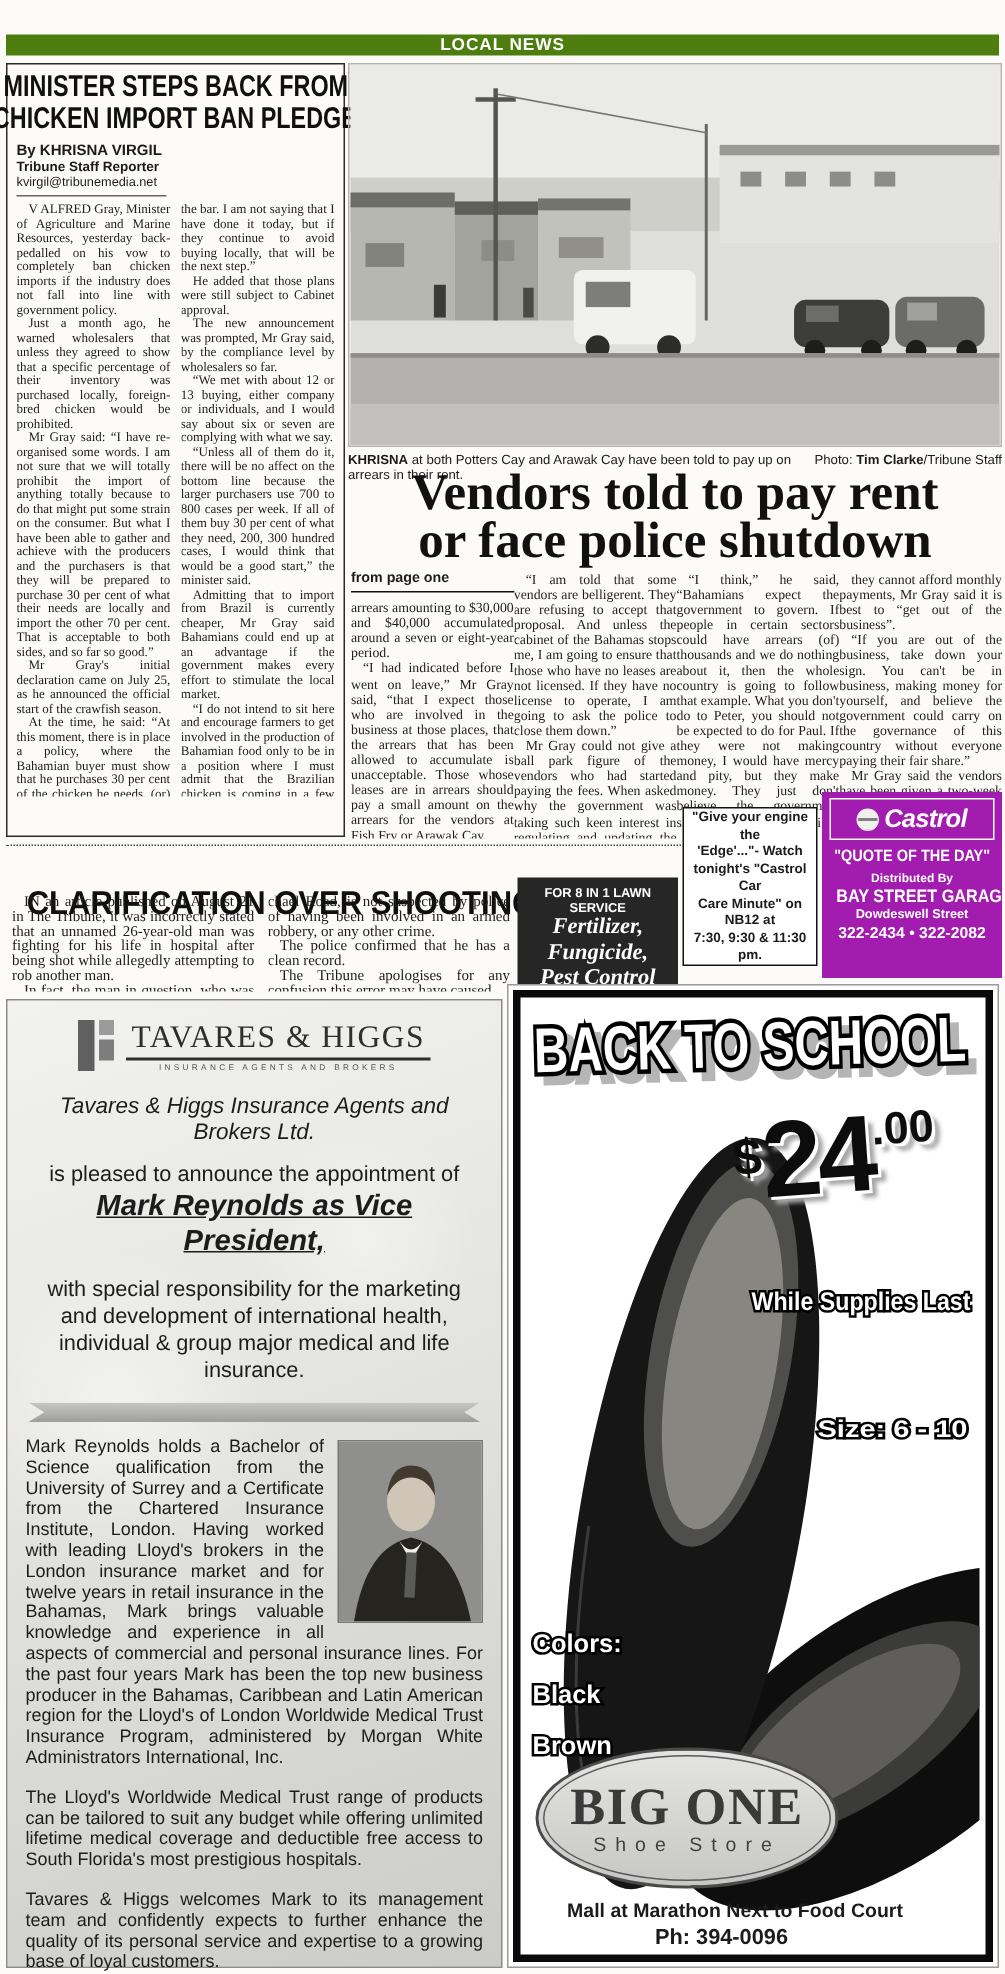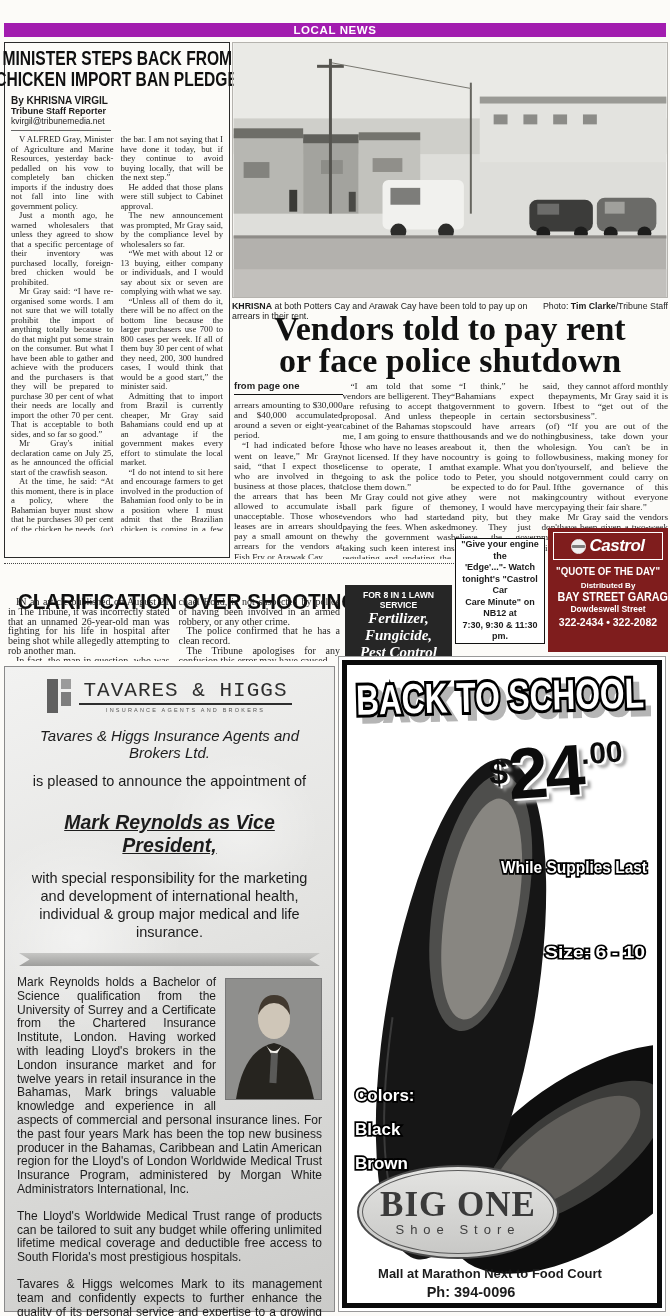--- a/index.html
+++ b/index.html
@@ -4,21 +4,21 @@
 <style>
   html,body{margin:0;padding:0;background:#e9e7e2;}
   .page{position:relative;width:670px;height:1316px;background:#fcfbf8;color:#1b1b1b;
         font-family:"Liberation Sans",sans-serif;overflow:hidden;margin:0 auto;}
   .abs{position:absolute;}
 
   
   .mast{left:4px;top:2px;width:662px;height:17px;border-bottom:2px solid #141414;
         display:flex;justify-content:space-between;align-items:flex-end;font-size:10px;padding-bottom:2px;box-sizing:border-box;}
   .mast .paper{font-weight:bold;}
-  .banner{left:4px;top:23px;width:662px;height:14px;background:#a21caf;color:#fff;
+  .banner{left:4px;top:23px;width:662px;height:14px;background:#4d7c0f;color:#fff;
           text-align:center;font-size:11.5px;font-weight:bold;line-height:14px;letter-spacing:.6px;}
 
   
   .chicken{left:4px;top:42px;width:226px;height:516px;border:1.5px solid #2a2a2a;
            padding:5px 6px;box-sizing:border-box;background:#fcfbf8;}
   .ch-line{display:flex;justify-content:center;}
   .ch-line span{transform:scaleX(.78);white-space:nowrap;font-weight:bold;font-size:20px;line-height:21px;color:#101010;}
   .byline{margin-top:5px;}
   .byline .b1{font-weight:bold;font-size:10px;}
   .byline .b2{font-weight:bold;font-size:9px;}
@@ -60,21 +60,21 @@
   .lawn .l2{font-family:"Liberation Serif",serif;font-style:italic;font-weight:bold;font-size:15px;}
   .lawn .l4{font-size:10px;font-weight:bold;}
   .lawn .l5{font-size:10.5px;font-weight:bold;margin-top:1px;}
 
   
   .promo{left:455px;top:538px;width:90px;height:106px;border:1.5px solid #111;background:#fff;
          display:flex;align-items:center;justify-content:center;text-align:center;font-weight:bold;
          font-size:9px;line-height:11.5px;white-space:pre-line;padding:2px;box-sizing:border-box;z-index:4;}
 
   
-  .castrol{left:548px;top:528px;width:120px;height:124px;background:#7f1d1d;color:#fff;z-index:4;
+  .castrol{left:548px;top:528px;width:120px;height:124px;background:#a21caf;color:#fff;z-index:4;
            padding:4px 3px;box-sizing:border-box;text-align:center;}
   .c-logo{border:1px solid #fff;margin:0 2px;padding:3px 0;display:flex;justify-content:center;align-items:center;gap:3px;}
   .c-ball{width:13px;height:13px;border-radius:50%;border:1px solid #eee;
           background:linear-gradient(#f0f0f0 42%,#808080 42% 58%,#f0f0f0 58%);display:inline-block;}
   .c-brand{font-style:italic;font-weight:bold;font-size:17px;letter-spacing:-.5px;}
   .c-quote{font-size:11px;font-weight:bold;margin-top:5px;display:flex;justify-content:center;}
   .c-quote span{transform:scaleX(.88);white-space:nowrap;}
   .c-dist{font-size:8px;font-weight:bold;margin-top:4px;}
   .c-garage{font-size:12px;font-weight:bold;display:flex;justify-content:flex-start;}
   .c-garage span{transform:scaleX(.9);white-space:nowrap;}
@@ -87,27 +87,27 @@
            background:radial-gradient(circle 150px at 22% 42%,rgba(255,255,255,.5),transparent 70%),
                       radial-gradient(circle 110px at 72% 25%,rgba(255,255,255,.4),transparent 70%),
                       linear-gradient(160deg,#f2f2f1 0%,#e3e3e1 45%,#cbcbc9 100%);}
   .th-logo{display:flex;justify-content:center;align-items:center;gap:8px;margin-top:2px;}
   .th-icon{display:flex;gap:3px;align-items:flex-start;}
   .th-bar{width:11px;height:34px;background:#606060;}
   .th-sqcol{display:flex;flex-direction:column;gap:3px;}
   .th-sq1{width:10px;height:10px;background:#9b9b9b;}
   .th-sq2{width:10px;height:14px;background:#7d7d7d;}
   .th-nameblock{text-align:center;}
-  .th-name{font-family:Liberation Mono, monospace;font-size:21px;letter-spacing:1px;color:#2e2e2e;
+  .th-name{font-family:Liberation Serif, serif;font-size:21px;letter-spacing:1px;color:#2e2e2e;
            border-bottom:2px solid #2e2e2e;padding:0 4px 1px;}
   .th-sub{font-size:5.5px;letter-spacing:2.2px;color:#555;margin-top:2px;}
   .th-company{font-style:italic;font-size:15px;text-align:center;margin-top:14px;}
   .th-announce{font-size:14.5px;text-align:center;margin-top:12px;}
   .th-appointee{font-weight:bold;font-style:italic;font-size:19.5px;text-decoration:underline;
-                text-align:center;margin-top:22px;}
+                text-align:center;margin-top:2px;}
   .th-role{font-size:14.5px;line-height:18px;text-align:center;margin:12px auto 0;width:292px;}
   .ribbon{height:13px;margin:12px 2px 10px;background:linear-gradient(#c6c6c4,#9e9e9c);
           clip-path:polygon(0 0,3.5% 50%,0 100%,100% 100%,96.5% 50%,100% 0);}
   .th-bio{font-size:12px;line-height:13.8px;text-align:justify;}
   .th-bio p{margin:0 0 13px;}
   .portrait{float:right;width:95px;height:120px;margin:2px 0 6px 9px;border:1px solid #777;}
 
   
   .shoead{left:338px;top:656px;width:328px;height:656px;background:#fff;border:1px solid #999;
           padding:3px;box-sizing:border-box;}
@@ -125,21 +125,21 @@
   .sh-size{position:absolute;left:193px;top:276px;z-index:4;}
   .sh-colors{position:absolute;left:4px;top:416px;z-index:4;}
   .oval{position:absolute;left:10px;top:500px;width:202px;height:94px;z-index:4;
         border:2.5px solid #4a4a4a;border-radius:50%;background:linear-gradient(#e4e4e2,#c7c7c5);
         display:flex;flex-direction:column;justify-content:center;align-items:center;box-sizing:border-box;}
   .oval-inner{position:absolute;inset:3px;border:1.5px solid #5a5a5a;border-radius:50%;}
   .store{font-family:"Liberation Serif",serif;font-size:35px;font-weight:bold;color:#3a3a3a;
          letter-spacing:1px;line-height:34px;z-index:1;}
   .store-sub{font-size:13px;letter-spacing:6px;color:#3f3f3f;z-index:1;}
   .mall{position:absolute;left:2px;top:601px;width:282px;text-align:center;font-weight:bold;font-size:13px;z-index:4;}
-  .phone{position:absolute;left:4px;top:619px;width:240px;text-align:center;font-weight:bold;font-size:14.5px;z-index:4;}
+  .phone{position:absolute;left:14px;top:619px;width:240px;text-align:center;font-weight:bold;font-size:14.5px;z-index:4;}
 </style>
 </head>
 <body>
 
 <div class="page">
 
   <div class="abs banner">LOCAL NEWS</div>
 
   <div class="abs chicken">
     <div class="ch-line">

